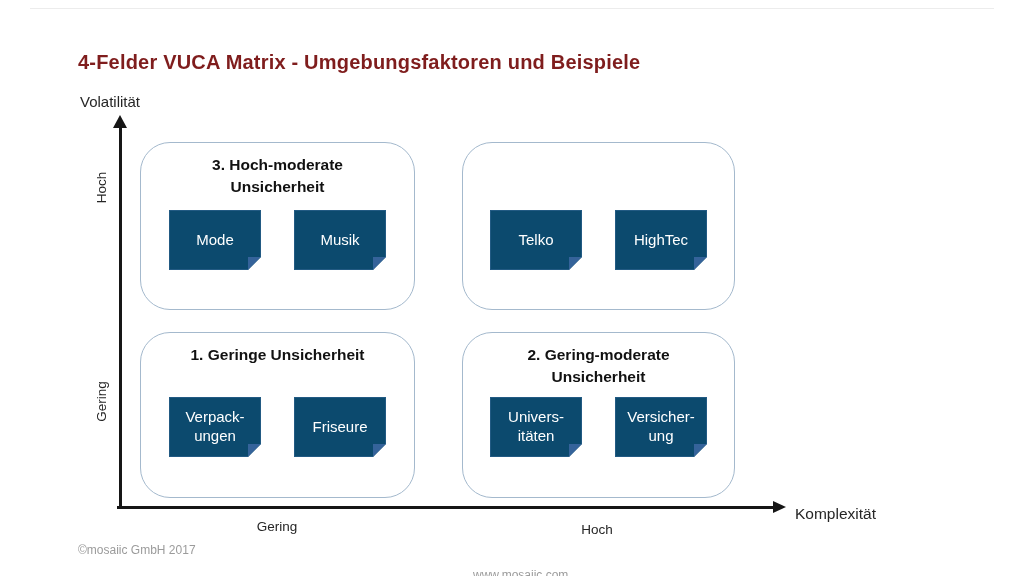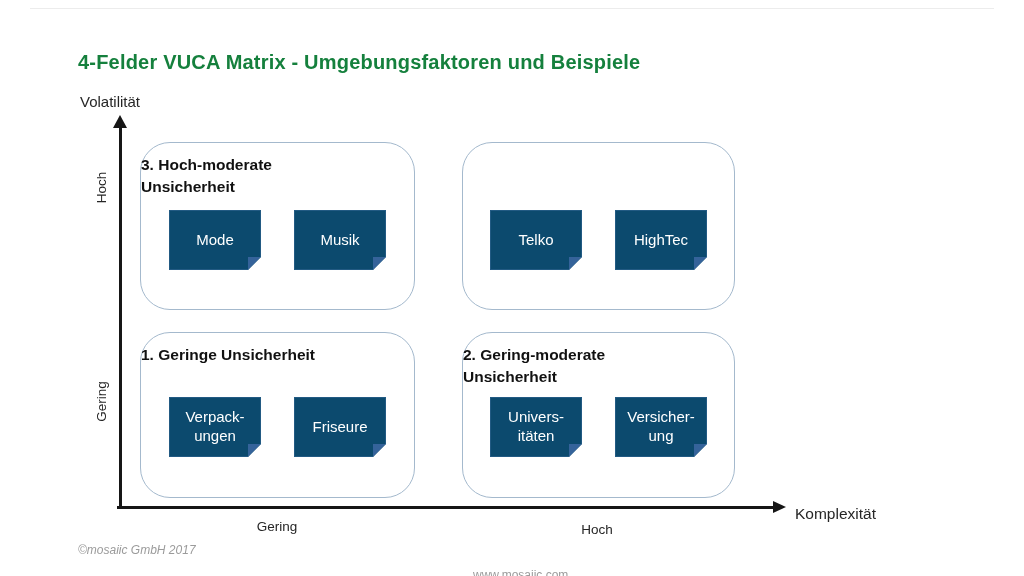--- a/index.html
+++ b/index.html
@@ -2,21 +2,21 @@
 <html><head>
 <meta charset="utf-8">
 <style>
   html,body{margin:0;padding:0;background:#fff;}
   #slide{
     position:relative;width:1024px;height:576px;background:#ffffff;
     font-family:"Liberation Sans",sans-serif;overflow:hidden;
   }
   .topline{position:absolute;top:8px;left:30px;right:30px;height:1px;background:#ececec;}
   .slide-title{
-    position:absolute;left:78px;top:38px;font-size:20px;color:#15803d;
+    position:absolute;left:78px;top:38px;font-size:20px;color:#7f1d1d;
     letter-spacing:.2px;white-space:nowrap;
   }
   .yaxis-label{position:absolute;left:80px;top:93px;font-size:15px;color:#262626;}
   
   .yline{position:absolute;left:119px;top:127px;width:3px;height:381px;background:#161616;}
   .yarrow{position:absolute;left:113px;top:115px;width:0;height:0;
     border-left:7px solid transparent;border-right:7px solid transparent;
     border-bottom:13px solid #161616;}
   .xline{position:absolute;left:117px;top:506px;width:658px;height:3px;background:#161616;}
   .xarrow{position:absolute;left:773px;top:501px;width:0;height:0;
@@ -29,37 +29,37 @@
   .tick-gering-x{left:237px;top:519px;}
   .tick-hoch-x{left:557px;top:522px;}
   .xaxis-label{position:absolute;left:795px;top:505px;font-size:15.5px;color:#262626;white-space:nowrap;}
   
   .quad{position:absolute;border:1.4px solid #a4b9cd;border-radius:30px;background:#fff;}
   .q-tl{left:140px;top:142px;width:273px;height:166px;}
   .q-tr{left:462px;top:142px;width:271px;height:166px;}
   .q-bl{left:140px;top:332px;width:273px;height:164px;}
   .q-br{left:462px;top:332px;width:271px;height:164px;}
   .quad-title{
-    position:absolute;top:11px;left:0;right:0;margin:0;text-align:left;
+    position:absolute;top:11px;left:0;right:0;margin:0;text-align:center;
     font-size:15.5px;font-weight:bold;color:#111;line-height:1.45;white-space:pre-line;
   }
   .notes{position:absolute;left:0;right:0;display:flex;justify-content:center;gap:33px;}
   .q-tl .notes,.q-tr .notes{top:67px;}
   .q-bl .notes,.q-br .notes{top:64px;}
   .note{
     position:relative;width:92px;height:60px;background:#0c4a6e;
     clip-path:polygon(0 0,100% 0,100% calc(100% - 13px),calc(100% - 13px) 100%,0 100%);
     box-shadow:inset 0 0 0 1px rgba(62,110,158,.45);
     display:flex;align-items:center;justify-content:center;
   }
   .note-label{color:#ffffff;font-size:15px;line-height:1.25;text-align:center;white-space:pre-line;}
   .fold{position:absolute;right:0;bottom:0;width:13px;height:13px;background:#35639a;
     clip-path:polygon(0 0,100% 0,0 100%);}
   
-  .footer-copy{position:absolute;left:78px;top:543px;font-size:12px;color:#9b9b9b;font-style:italic;}
+  .footer-copy{position:absolute;left:78px;top:543px;font-size:12px;color:#9b9b9b;}
   .footer-site{position:absolute;left:473px;top:568px;font-size:12px;color:#9b9b9b;}
 </style>
 </head>
 <body>
 
 <div id="slide">
   <div class="topline"></div>
 
   <h1 class="slide-title">4-Felder VUCA Matrix - Umgebungsfaktoren und Beispiele</h1>
 

